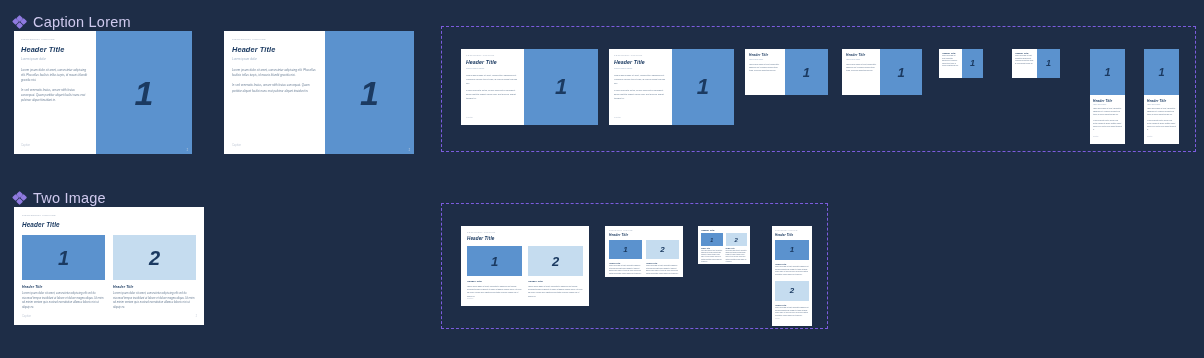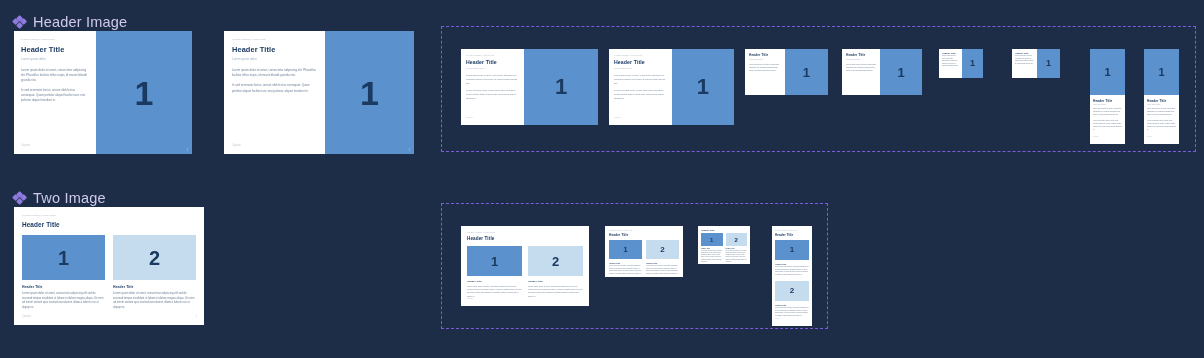--- a/index.html
+++ b/index.html
@@ -24,21 +24,21 @@
     transform: rotate(45deg); border-radius: 1px;
   }
   .diamond-icon i:nth-child(1) { left: 3.9px; top: 0; }
   .diamond-icon i:nth-child(2) { left: 0; top: 3.9px; }
   .diamond-icon i:nth-child(3) { left: 7.8px; top: 3.9px; }
   .diamond-icon i:nth-child(4) { left: 3.9px; top: 7.8px; }
 
   
   .card {
     background: #ffffff; position: relative; overflow: hidden;
-    display: flex; flex-direction: column;
+    display: flex; flex-direction: column; font-style: italic;
   }
   .card-inner { display: flex; flex: 1 1 auto; min-height: 0; }
 
   .pane-text {
     background: #fff; display: flex; flex-direction: column;
     min-width: 0; overflow: hidden;
   }
   .pane-img {
     background: #5b92ce; display: flex; align-items: center; justify-content: center;
     position: relative; min-width: 0;
@@ -74,21 +74,21 @@
 
 <div class="stage">
 
   <div class="sec-head" style="left:13px; top:14px;">
     <span class="diamond-icon">
         <i></i>
         <i></i>
         <i></i>
         <i></i>
       </span>
-    <span class="label">Header Image</span>
+    <span class="label">Caption Lorem</span>
   </div>
 
   <div class="card" id="ci-a">
     <div class="card-inner">
       <div class="pane-text" style="flex:0 0 46%; padding:7px 7px 0 7px;">
         <div class="eyebrow" style="font-size:2.4px; margin-bottom:4px;">COMPONENT PREVIEW</div>
         <div class="htitle" style="font-size:7.4px; margin-bottom:3px;">Header Title</div>
         <div class="subtle" style="font-size:3px; margin-bottom:7px;">Lorem ipsum dolor</div>
         <div class="para" style="font-size:2.9px; line-height:1.75; margin-bottom:5px;">Lorem ipsum dolor sit amet, consectetur adipiscing elit. Phasellus facilisis tellus turpis, id mauris blandit gravida nisi.</div>
         <div class="para" style="font-size:2.9px; line-height:1.75;">In sed venenatis lectus, ornare nibh lectus consequat. Quam porttitor aliquet facilisi nunc erat pulvinar aliquet tincidunt in.</div>

